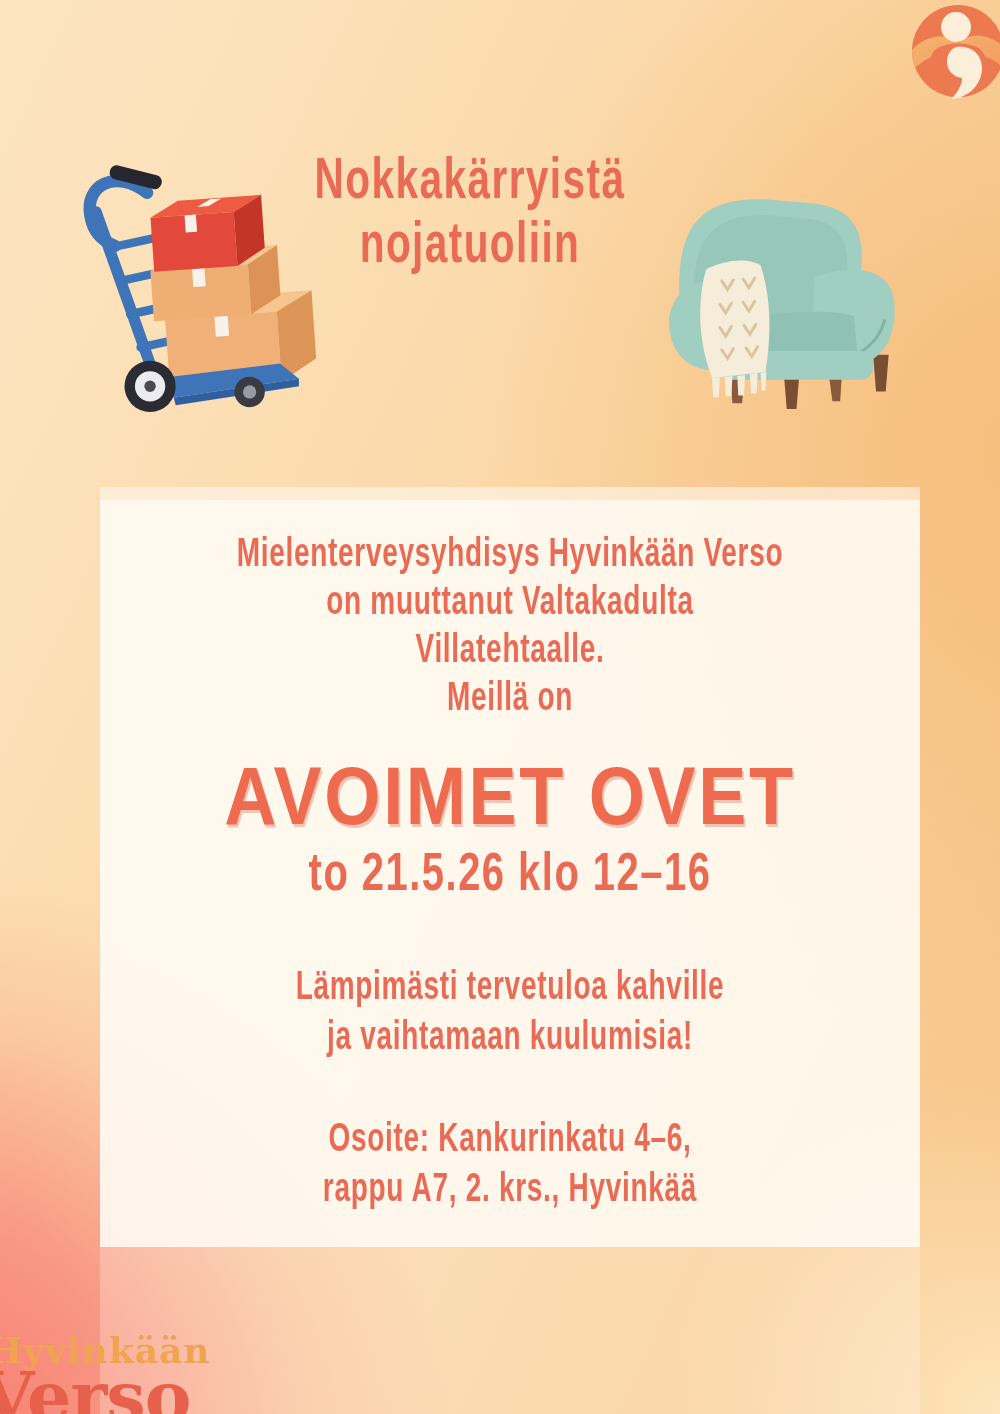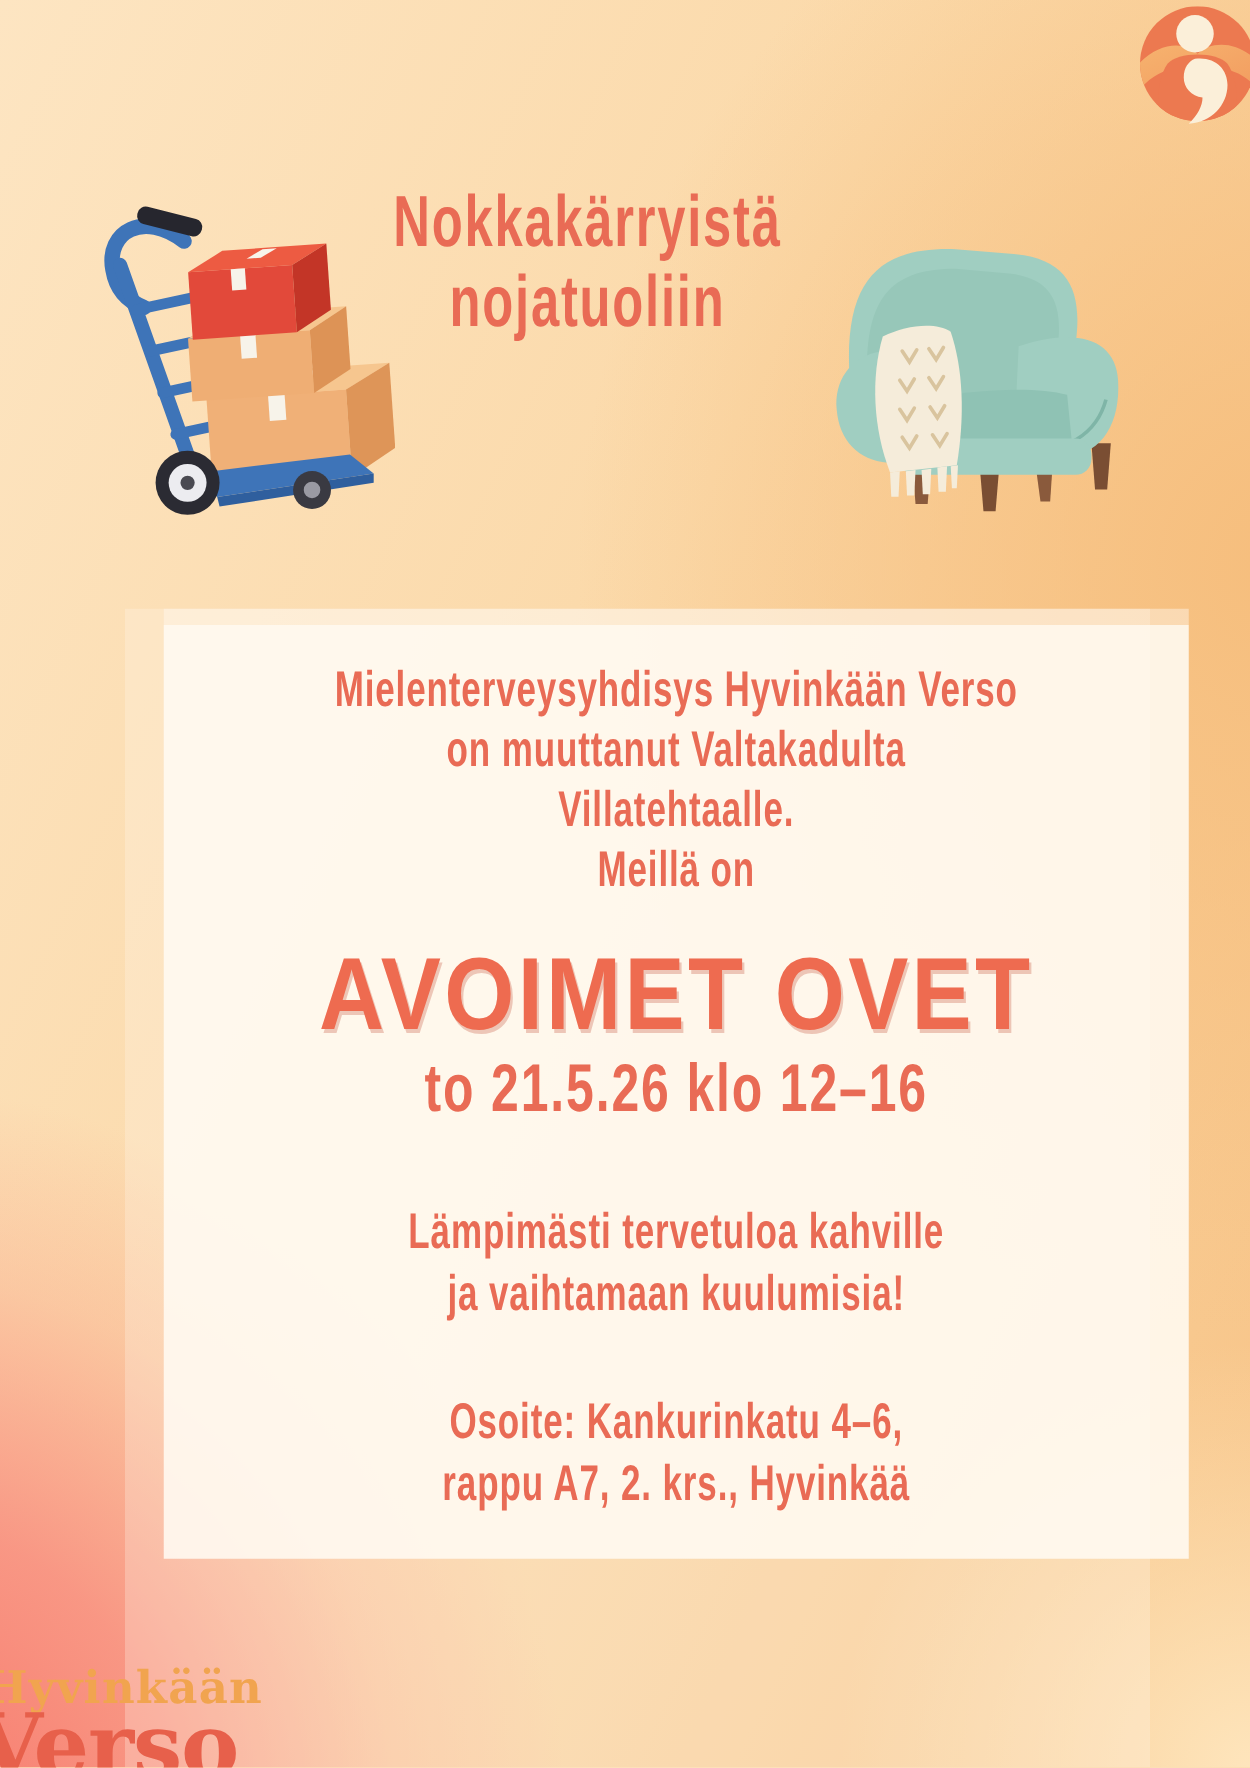--- a/index.html
+++ b/index.html
@@ -15,21 +15,21 @@
       radial-gradient(90% 70% at 102% 32%, #F6BE7D 0%, rgba(246,190,125,0) 62%),
       linear-gradient(115deg,#FDE5C2 0%, #FBD9A9 45%, #F7C386 100%);
   }
   .bg-pink{position:absolute;inset:0;
     background:radial-gradient(72% 56% at -8% 103%, #F7786C 0%, rgba(248,139,125,.85) 30%, rgba(250,170,140,.42) 55%, rgba(250,170,140,0) 74%);
   }
   .bg-column{position:absolute;left:100px;top:487px;width:820px;height:927px;
     background:rgba(255,247,238,.28);}
   
   .panel{position:absolute;left:100px;top:500px;width:820px;height:747px;
-    background:rgba(255,251,243,.88);margin-left:31px;}
+    background:rgba(255,251,243,.88);}
   .panel::before{content:"";position:absolute;left:0;top:-13px;width:100%;height:13px;
     background:rgba(255,249,240,.45);}
   
   .hand{transform:scaleX(.70);transform-origin:50% 50%;}
   .title{position:absolute;left:230px;top:146px;width:480px;text-align:center;
     font-size:58px;line-height:64px;font-weight:700;letter-spacing:2px;color:#E96B55;}
   .ptext{position:absolute;left:0;width:820px;text-align:center;
     font-weight:700;color:#E96B55;}
   .intro{top:28px;font-size:40px;line-height:48px;letter-spacing:1px;}
   .headline{top:252px;font-size:82px;line-height:88px;letter-spacing:3px;color:#EE6B50;

